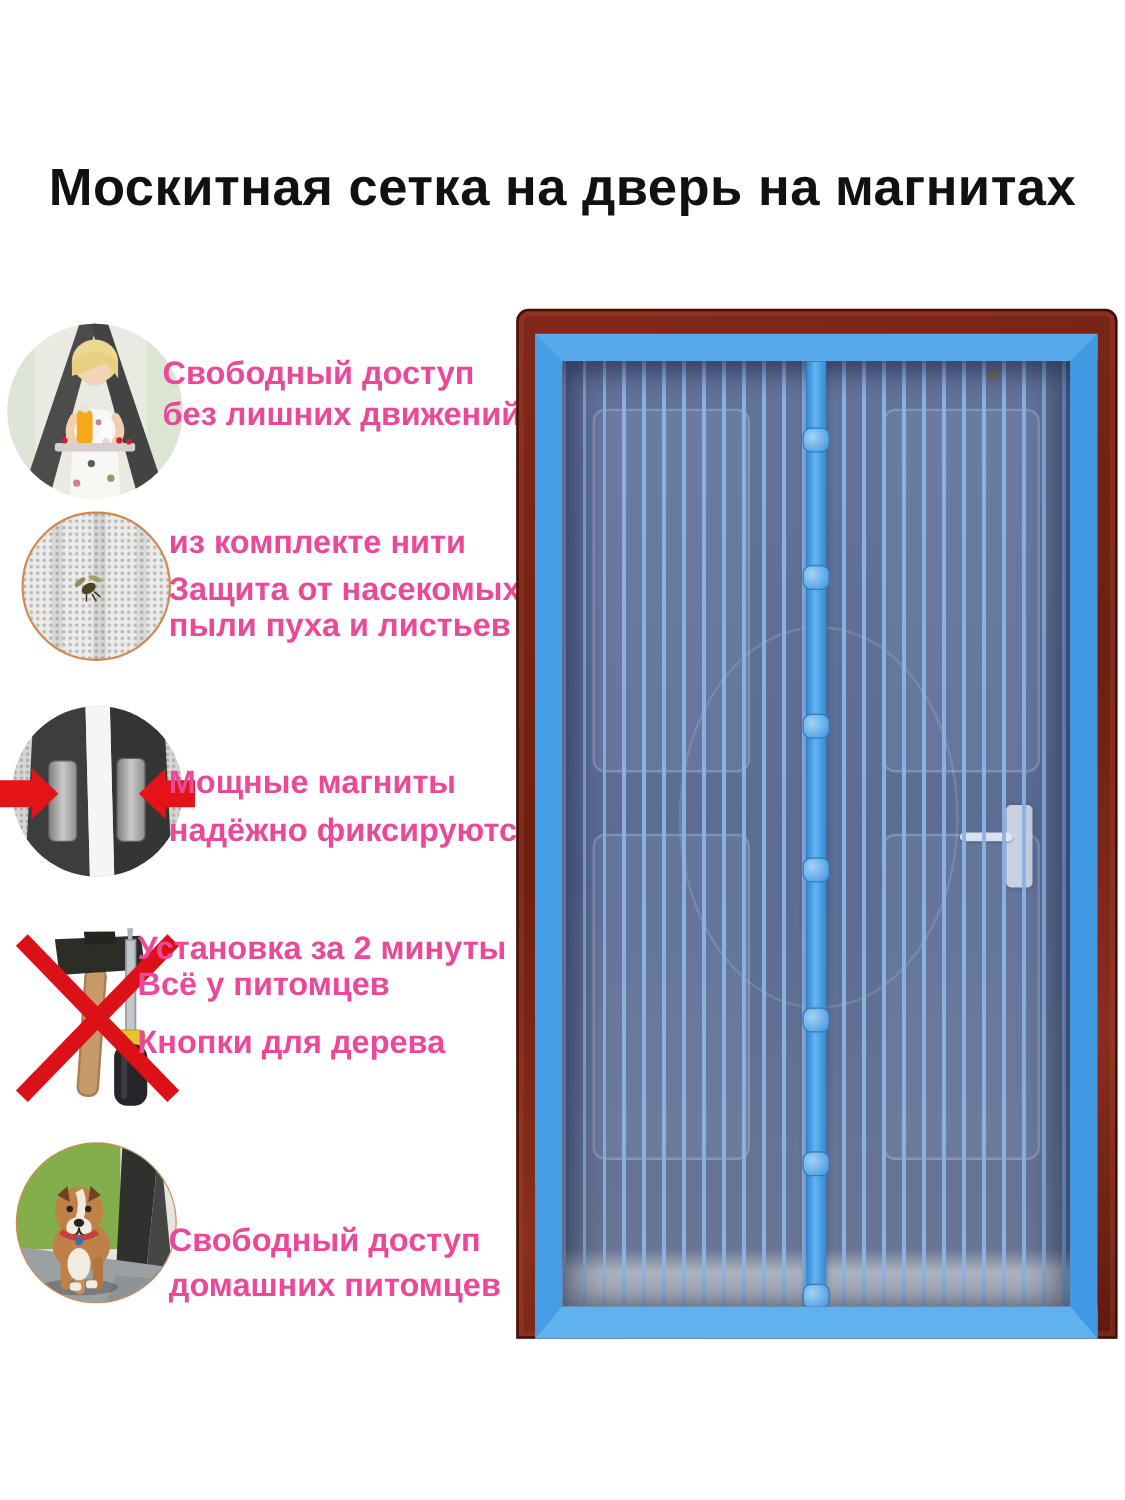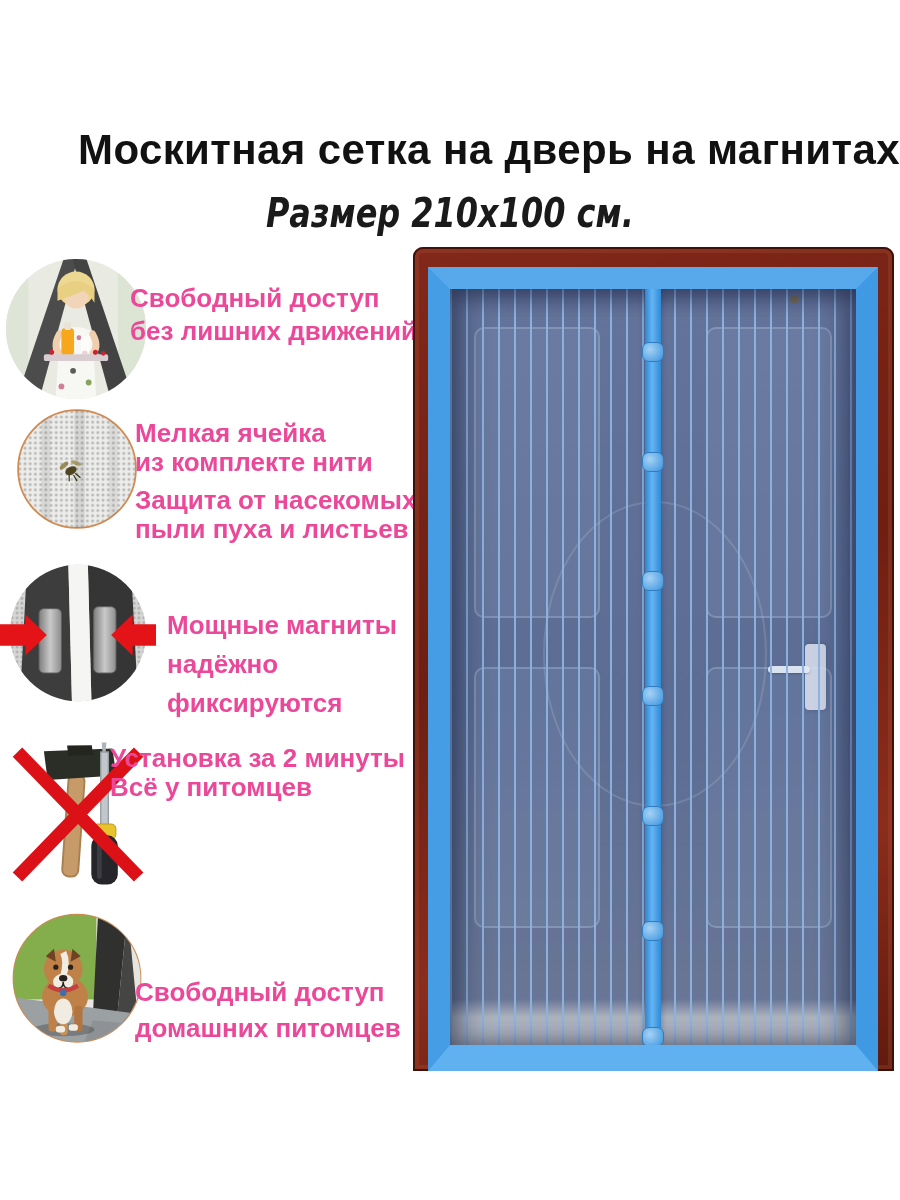--- a/index.html
+++ b/index.html
@@ -2,34 +2,34 @@
 <html><head>
 <meta charset="utf-8">
 <style>
   html,body{margin:0;padding:0;background:#fff;}
   #canvas{
     position:relative;width:900px;height:1200px;margin:0 auto;background:#ffffff;
     font-family:"Liberation Sans",sans-serif;color:#141414;overflow:hidden;
   }
   
   .title{
-    position:absolute;top:126px;left:0;right:0;text-align:right;
+    position:absolute;top:126px;left:0;right:0;text-align:center;
     font-size:42px;font-weight:700;letter-spacing:.4px;color:#111;
   }
   .subtitle-wrap{position:absolute;top:189px;left:0;right:0;text-align:center;}
   .subtitle{
     display:inline-block;transform:scaleX(.78);transform-origin:center;
     font-family:"DejaVu Sans",sans-serif;font-size:41px;font-weight:700;font-style:italic;color:#1a1a1a;
   }
   
   .feat{position:absolute;text-align:left;font-weight:700;color:#ec4899;}
   .feat .line{font-size:26px;}
   .f1{left:130px;top:282px;width:300px;} .f1 .line{line-height:33px;}
   .f2{left:135px;top:419px;width:305px;} .f2 .line{line-height:29px;}
-  .f3{left:135px;top:606px;width:305px;} .f3 .line{line-height:39px;margin-left:32px;}
+  .f3{left:135px;top:606px;width:305px;} .f3 .line{line-height:39px;}
   .f4{left:110px;top:744px;width:335px;} .f4 .line{line-height:29px;}
   .f5{left:135px;top:974px;width:305px;} .f5 .line{line-height:36px;}
   .gap9{height:9px;} .gap17{height:17px;}
   .ficon{position:absolute;display:block;}
   .icon1{left:3px;top:256px;width:146px;height:146px;}
   .icon2{left:12px;top:404px;width:130px;height:130px;}
   .icon3{left:0px;top:560px;width:156px;height:150px;}
   .icon4{left:8px;top:722px;width:142px;height:168px;}
   .icon5{left:8px;top:912px;width:138px;height:138px;}
   .ficon svg{width:100%;height:100%;display:block;}
@@ -75,23 +75,20 @@
     border:1px solid #2f7dbd;box-sizing:border-box;}
   .m1{top:53px;} .m2{top:163px;} .m3{top:282px;} .m4{top:397px;}
   .m5{top:517px;} .m6{top:632px;} .m7{top:738px;}
 </style>
 </head>
 <body>
 
 <div id="canvas">
 
   <div class="title">Москитная сетка на дверь на магнитах</div>
-  <div class="subtitle-wrap">
-    <span class="subtitle">Размер 210x100 см.</span>
-  </div>
 
   <span class="ficon icon1">
     <svg viewBox="0 0 150 150">
       <defs>
           <clipPath id="c1">
             <circle cx="75" cy="75" r="72"></circle>
           </clipPath>
         </defs>
       <g clip-path="url(#c1)">
         <rect width="150" height="150" fill="#e9ebe2"></rect>
@@ -229,36 +226,36 @@
       </g>
     </svg>
   </span>
 
   <div class="feat f1">
     <div class="line">Свободный доступ</div>
     <div class="line">без лишних движений</div>
   </div>
 
   <div class="feat f2">
-    <div class="line">Мелкая ячейка</div>
     <div class="line">из комплекте нити</div>
     <div class="gap9"></div>
     <div class="line">Защита от насекомых</div>
     <div class="line">пыли пуха и листьев</div>
   </div>
 
   <div class="feat f3">
     <div class="line">Мощные магниты</div>
     <div class="line">надёжно фиксируются</div>
   </div>
 
   <div class="feat f4">
     <div class="line">Установка за 2 минуты</div>
     <div class="line">Всё у питомцев</div>
     <div class="gap17"></div>
+    <div class="line">Кнопки для дерева</div>
   </div>
 
   <div class="feat f5">
     <div class="line">Свободный доступ</div>
     <div class="line">домашних питомцев</div>
   </div>
 
   <div class="door">
     <div class="door-frame"></div>
     <div class="door-blue">

